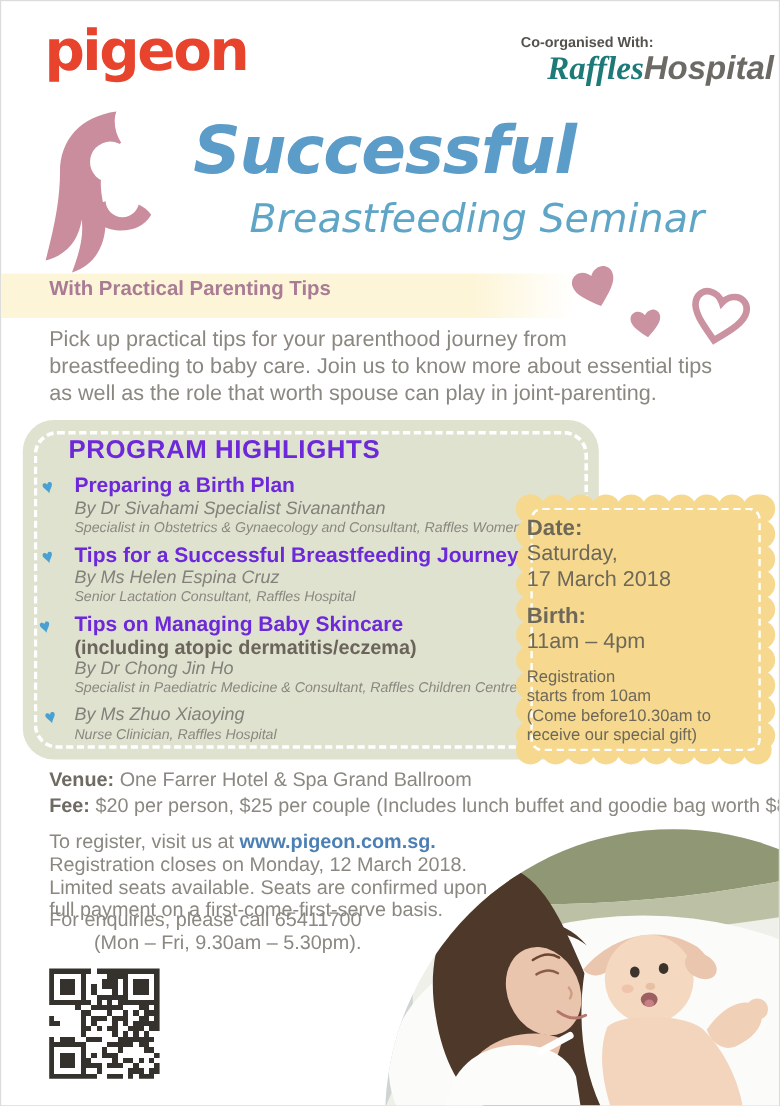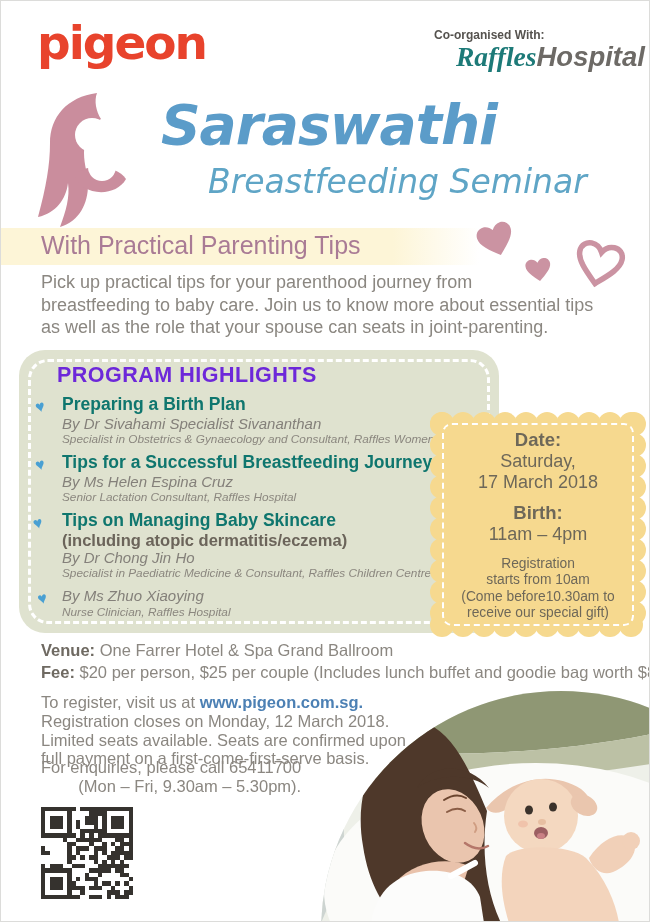--- a/index.html
+++ b/index.html
@@ -18,39 +18,39 @@
   .partner .serif{font-family:"Liberation Serif",serif;font-style:italic;font-weight:bold;color:#1d7a78;margin-left:23px;}
   .partner .sans{font-family:"Liberation Sans",sans-serif;font-style:italic;font-weight:bold;color:#6d6a66;}
   
   .silhouette{position:absolute;left:34px;top:90px;}
   .title{position:absolute;left:160px;top:92px;font-family:"DejaVu Sans","Liberation Sans",sans-serif;
     font-size:55px;font-weight:bold;font-style:italic;color:#5b9cc9;letter-spacing:-1px;white-space:nowrap;}
   .subtitle{position:absolute;left:207px;top:161px;font-family:"DejaVu Sans","Liberation Sans",sans-serif;
     font-size:33px;font-style:italic;color:#5fa5c6;white-space:nowrap;}
   .band{position:absolute;left:0;top:227px;width:478px;height:37px;
     background:linear-gradient(to right,#fdf5d7 82%,rgba(253,245,215,0));}
-  .tagline{position:absolute;left:40px;top:230px;font-size:25px;color:#a97b95;white-space:nowrap;}
+  .tagline{position:absolute;left:40px;top:230px;font-size:17px;color:#a97b95;white-space:nowrap;font-weight:bold;}
   .intro{position:absolute;left:40px;top:270px;font-size:18px;line-height:1.26;color:#8b8781;white-space:pre-line;}
   .heart{position:absolute;}
   
   .program-box{position:absolute;left:18px;top:349px;width:480px;height:283px;background:#dfe2cf;border-radius:26px;z-index:1;}
   .program-box .dash{position:absolute;left:9px;top:9px;right:9px;bottom:9px;border:3px dashed #ffffff;border-radius:20px;pointer-events:none;}
   .program-head{position:absolute;left:38px;top:13px;font-size:21.5px;font-weight:bold;letter-spacing:.5px;color:#6d28d9;}
   .program-items{position:absolute;left:20px;top:45px;width:445px;}
   .pi{display:flex;margin-bottom:6px;}
   .pi .bullet{width:23px;flex:none;font-size:16px;line-height:20px;color:#49a0d3;transform:rotate(-14deg);}
-  .pi .t{font-size:17.5px;font-weight:bold;color:#0f766e;line-height:1.12;}
+  .pi .t{font-size:17.5px;font-weight:bold;color:#6d28d9;line-height:1.12;}
   .pi .sub{font-size:16.5px;font-weight:bold;color:#6b645a;line-height:1.1;}
   .pi .by{font-size:15px;font-style:italic;color:#84807a;line-height:1.18;}
   .pi .cred{font-size:11.8px;font-style:italic;color:#8b877f;line-height:1.25;}
   
   .schedule-box{position:absolute;left:428px;top:410px;width:218px;height:227px;z-index:2;}
   .scallop-svg{position:absolute;left:0;top:0;width:100%;height:100%;}
   .schedule-box .dash{position:absolute;left:13px;top:12px;right:13px;bottom:12px;border:2.5px dashed #ffffff;border-radius:10px;pointer-events:none;}
-  .schedule-content{position:absolute;left:10px;top:18px;right:10px;text-align:center;color:#6e6859;}
+  .schedule-content{position:absolute;left:10px;top:18px;right:10px;text-align:left;color:#6e6859;}
   .sc-label{font-size:18.5px;font-weight:bold;line-height:1.18;}
   .sc-val{font-size:18px;line-height:1.17;}
   .sc-gap{height:9px;}
   .sc-note{margin-top:11px;font-size:13.8px;line-height:1.2;white-space:pre-line;}
   
   .line{position:absolute;left:40px;font-size:16.5px;color:#8b8781;white-space:nowrap;}
   .line b{color:#6f6a62;}
   .reg{position:absolute;left:40px;top:692px;font-size:16.5px;line-height:1.14;color:#8b8781;}
   .reg .closing{white-space:pre-line;}
   .link{color:#4c80b4;font-weight:bold;text-decoration:none;cursor:pointer;}
@@ -69,29 +69,29 @@
   <div class="coorg">Co-organised With:</div>
   <div class="partner"><span class="serif">Raffles</span><span class="sans">Hospital</span></div>
 
   <svg class="silhouette" width="122" height="140" viewBox="0 0 122 140">
     <path fill="#ca8d9d" d="M62,2 C32,6 15,26 15,52 C15,74 11,96 3,126 C21,122 31,108 33,92 C35,106 31,120 25,136 C45,130 53,112 53,94 C53,84 49,74 49,62 C49,46 55,34 66,28 C61,20 59,10 62,2 Z"></path>
     <circle fill="#ffffff" cx="57" cy="44" r="17"></circle>
     <path fill="#ca8d9d" d="M40,84 C44,104 80,108 91,88 C82,74 52,71 40,84 Z"></path>
     <circle fill="#ffffff" cx="67" cy="76" r="14"></circle>
     <path fill="#ca8d9d" d="M44,30 C50,24 58,22 64,24 C60,30 52,34 44,30 Z" opacity="0.0"></path>
   </svg>
-  <div class="title">Saraswathi</div>
+  <div class="title">Successful</div>
   <div class="subtitle">Breastfeeding Seminar</div>
 
   <div class="band"></div>
   <div class="tagline">With Practical Parenting Tips</div>
 
   <div class="intro">Pick up practical tips for your parenthood journey from
 breastfeeding to baby care. Join us to know more about essential tips
-as well as the role that your spouse can seats in joint-parenting.</div>
+as well as the role that worth spouse can play in joint-parenting.</div>
 
   <svg class="heart" style="left:476px;top:222px;transform:rotate(-18deg);" width="38" height="34" viewBox="0 0 32 29">
     <path fill="#cb93a2" d="M16,28 C8,21 1,15 1,8.5 C1,3.8 4.6,1 8.4,1 C11.5,1 14.3,2.8 16,5.6 C17.7,2.8 20.5,1 23.6,1 C27.4,1 31,3.8 31,8.5 C31,15 24,21 16,28 Z"></path>
   </svg>
   <svg class="heart" style="left:524px;top:257px;transform:rotate(-8deg);" width="27" height="24" viewBox="0 0 32 29">
     <path fill="#cb93a2" d="M16,28 C8,21 1,15 1,8.5 C1,3.8 4.6,1 8.4,1 C11.5,1 14.3,2.8 16,5.6 C17.7,2.8 20.5,1 23.6,1 C27.4,1 31,3.8 31,8.5 C31,15 24,21 16,28 Z"></path>
   </svg>
   <svg class="heart" style="left:572px;top:240px;transform:rotate(12deg);" width="52" height="47" viewBox="0 0 32 29">
     <path fill="none" stroke="#cb93a2" stroke-width="3.4" d="M16,26.5 C9,20 2.7,14.5 2.7,8.7 C2.7,4.6 5.8,2.4 8.8,2.4 C11.5,2.4 14.4,4 16,6.8 C17.6,4 20.5,2.4 23.2,2.4 C26.2,2.4 29.3,4.6 29.3,8.7 C29.3,14.5 23,20 16,26.5 Z"></path>
   </svg>

